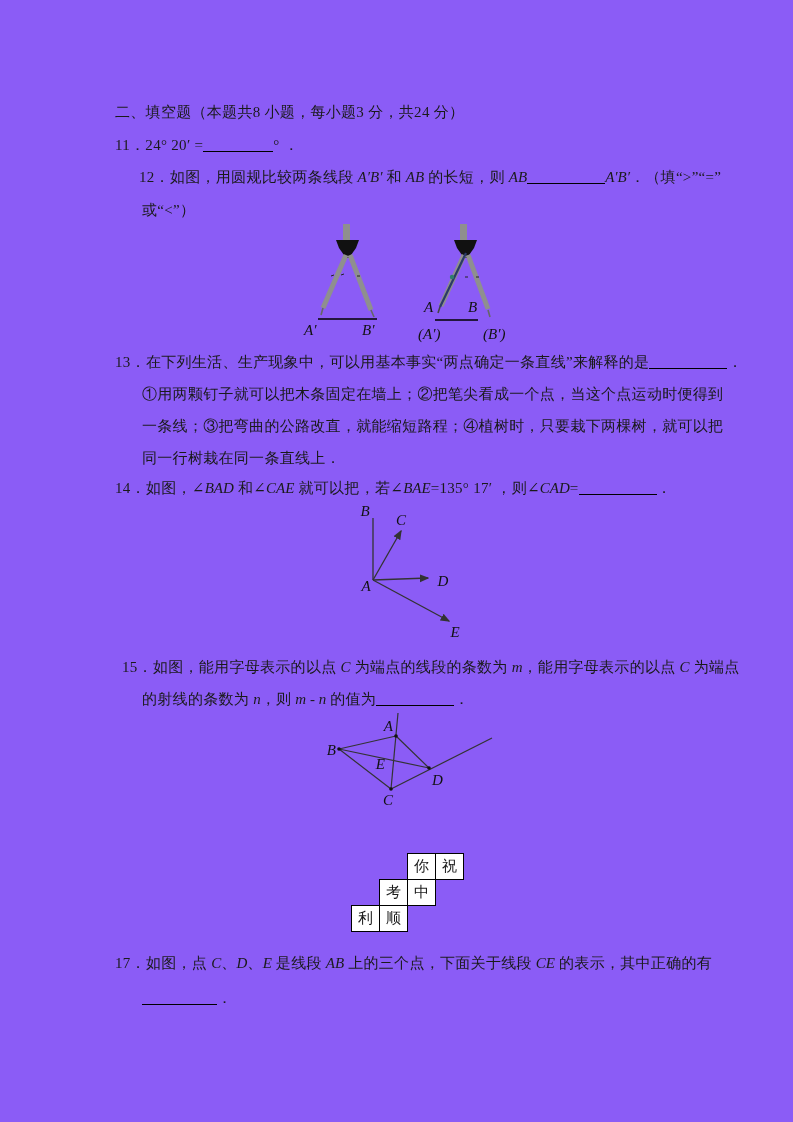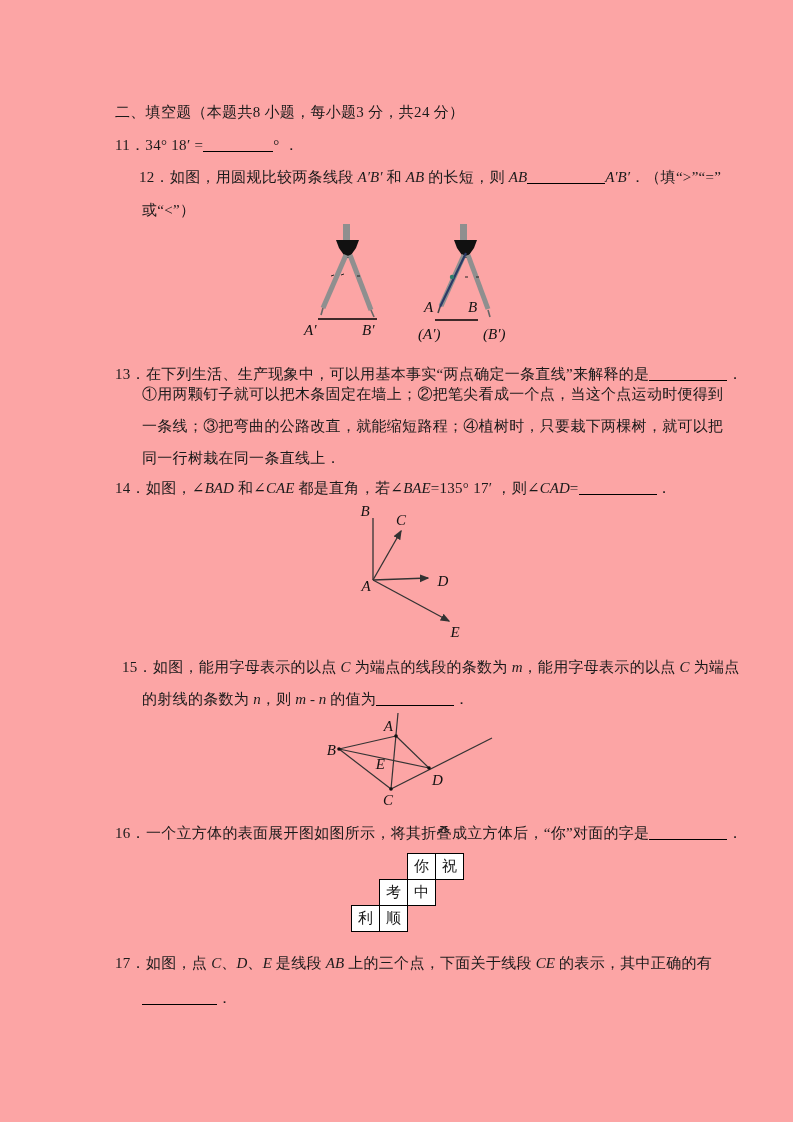--- a/index.html
+++ b/index.html
@@ -1,17 +1,17 @@
 <!DOCTYPE html>
 <html><head>
 <meta charset="utf-8">
 <style>
   html,body{margin:0;padding:0;background:#e8e8e8;}
   .page{
-    position:relative;width:793px;height:1122px;background:#fca5a5;
+    position:relative;width:793px;height:1122px;background:#8b5cf6;
     margin:0 auto;overflow:hidden;
     font-family:"Liberation Serif","DejaVu Serif",serif;
     color:#1a1a1a;font-size:15px;
   }
   .line{position:absolute;white-space:nowrap;letter-spacing:.3px;}
   .it{font-style:italic;letter-spacing:0;}
   .blank{display:inline-block;border-bottom:1px solid #000;height:15px;vertical-align:-2px;}
   .fig{position:absolute;}
   .cell{
     position:absolute;width:29px;height:27px;border:1px solid #000;
@@ -23,21 +23,21 @@
 </head>
 <body>
 
 <div class="page">
 
   <div class="line" style="left:115px;top:103px;">
     <span>二、填空题（本题共8 小题，每小题3 分，共24 分）</span>
   </div>
 
   <div class="line" style="left:115px;top:136px;">
-    <span>11．34° 18′ =</span><span class="blank" style="width:70px;"></span><span>° ．</span>
+    <span>11．24° 20′ =</span><span class="blank" style="width:70px;"></span><span>° ．</span>
   </div>
 
   <div class="line" style="left:115px;top:168px;margin-left:24px;">
     <span>12．如图，用圆规比较两条线段 </span><span class="it">A′B′</span><span> 和 </span><span class="it">AB</span><span> 的长短，则 </span><span class="it">AB</span><span class="blank" style="width:78px;"></span><span class="it">A′B′</span><span>．（填“&gt;”“=”</span>
   </div>
   <div class="line" style="left:142px;top:201px;">
     <span>或“&lt;”）</span>
   </div>
 
   <svg class="fig" style="left:290px;top:222px;" width="230" height="125" viewBox="0 0 230 125">
@@ -69,35 +69,35 @@
       <line x1="175" y1="55" x2="178" y2="55" stroke="#222" stroke-width="1"></line>
       <line x1="186" y1="55" x2="189" y2="55" stroke="#222" stroke-width="1"></line>
       <line x1="145" y1="98" x2="188" y2="98" stroke="#000" stroke-width="1.4"></line>
       <text x="134" y="90">A</text>
       <text x="178" y="90">B</text>
       <text x="128" y="117">(A′)</text>
       <text x="193" y="117">(B′)</text>
     </g>
   </svg>
 
-  <div class="line" style="left:115px;top:365px;text-align:right;">
+  <div class="line" style="left:115px;top:353px;text-align:right;">
     <span>13．在下列生活、生产现象中，可以用基本事实“两点确定一条直线”来解释的是</span><span class="blank" style="width:78px;"></span><span>．</span>
   </div>
   <div class="line" style="left:142px;top:385px;text-align:right;">
     <span>①用两颗钉子就可以把木条固定在墙上；②把笔尖看成一个点，当这个点运动时便得到</span>
   </div>
   <div class="line" style="left:142px;top:417px;">
     <span>一条线；③把弯曲的公路改直，就能缩短路程；④植树时，只要栽下两棵树，就可以把</span>
   </div>
   <div class="line" style="left:142px;top:449px;">
     <span>同一行树栽在同一条直线上．</span>
   </div>
 
   <div class="line" style="left:115px;top:479px;">
-    <span>14．如图，∠</span><span class="it">BAD</span><span> 和∠</span><span class="it">CAE</span><span> 都是直角，若∠</span><span class="it">BAE</span><span>=135° 17′ ，则∠</span><span class="it">CAD</span><span>=</span><span class="blank" style="width:78px;"></span><span>．</span>
+    <span>14．如图，∠</span><span class="it">BAD</span><span> 和∠</span><span class="it">CAE</span><span> 就可以把，若∠</span><span class="it">BAE</span><span>=135° 17′ ，则∠</span><span class="it">CAD</span><span>=</span><span class="blank" style="width:78px;"></span><span>．</span>
   </div>
 
   <svg class="fig" style="left:330px;top:498px;" width="150" height="150" viewBox="0 0 150 150">
     <defs>
       <marker id="arr" viewBox="0 0 10 10" refX="8.5" refY="5" markerWidth="7.5" markerHeight="7.5" orient="auto">
         <path d="M0,1 L10,5 L0,9 z" fill="#333"></path>
       </marker>
     </defs>
     <line x1="43" y1="82" x2="43" y2="20" stroke="#333" stroke-width="1.3"></line>
     <line x1="43" y1="82" x2="71" y2="33" stroke="#333" stroke-width="1.3" marker-end="url(#arr)"></line>
@@ -128,23 +128,20 @@
     <circle cx="21" cy="49" r="1.8" fill="#111"></circle>
     <circle cx="73" cy="89" r="1.8" fill="#111"></circle>
     <circle cx="111" cy="68" r="1.8" fill="#111"></circle>
     <text x="75" y="31" text-anchor="end">A</text>
     <text x="18" y="55" text-anchor="end">B</text>
     <text x="70" y="105" text-anchor="middle">C</text>
     <text x="114" y="85" text-anchor="start">D</text>
     <text x="67" y="69" text-anchor="end">E</text>
   </svg>
 
-  <div class="line" style="left:115px;top:824px;">
-    <span>16．一个立方体的表面展开图如图所示，将其折叠成立方体后，“你”对面的字是</span><span class="blank" style="width:78px;"></span><span>．</span>
-  </div>
 
   <div class="fig" style="left:351px;top:853px;width:114px;height:80px;">
     <div class="cell" style="left:56px;top:0px;">
         <span>你</span>
       </div>
     <div class="cell" style="left:84px;top:0px;">
         <span>祝</span>
       </div>
     <div class="cell" style="left:28px;top:26px;">
         <span>考</span>

